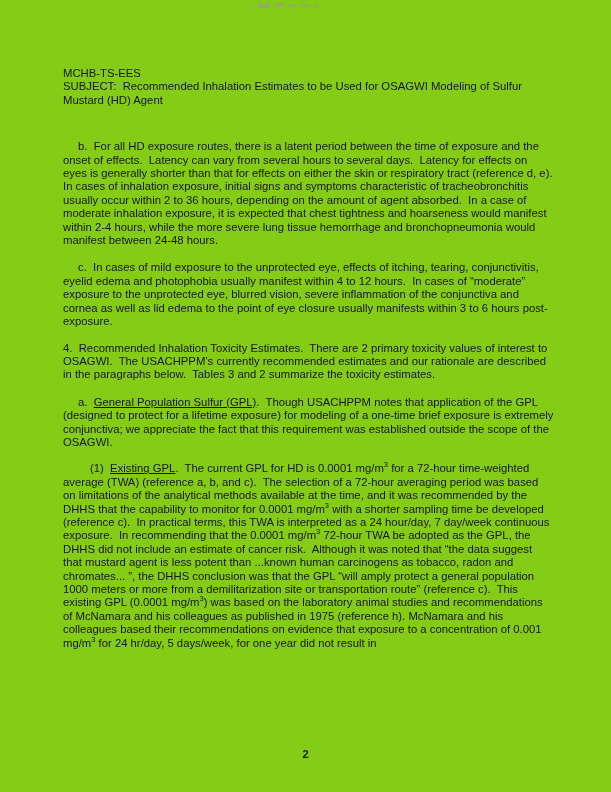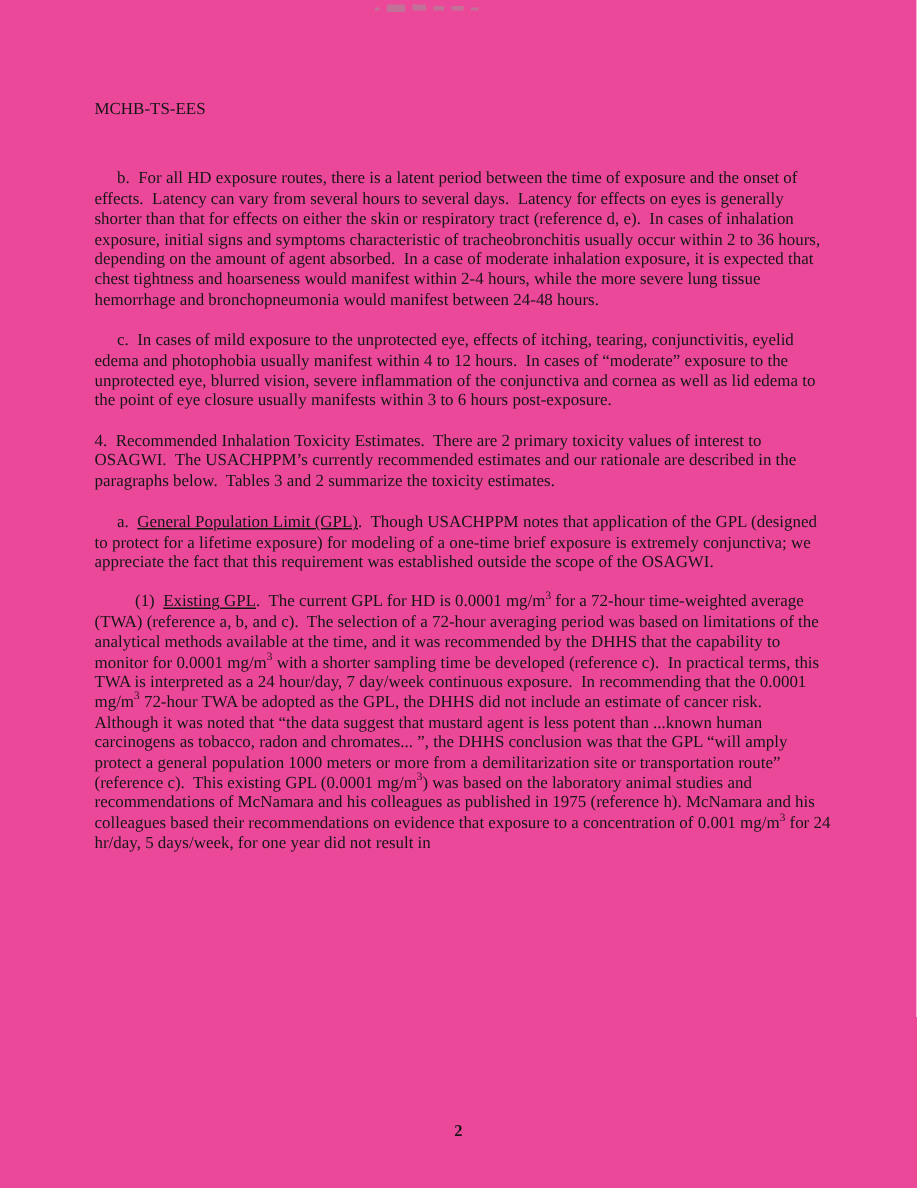--- a/index.html
+++ b/index.html
@@ -4,23 +4,23 @@
 <style>
   html, body {
     margin: 0;
     padding: 0;
     background: #ffffff;
   }
   .page {
     position: relative;
     width: 611px;
     height: 792px;
-    background: #ec4899;
+    background: #84cc16;
     overflow: hidden;
-    font-family: Liberation Serif, serif;
+    font-family: Liberation Sans, sans-serif;
     color: #161616;
   }
   .content {
     position: absolute;
     left: 63px;
     top: 67px;
     width: 491px;
     font-size: 11.3px;
     line-height: 13.4px;
     text-align: left;
@@ -76,27 +76,28 @@
     <i class="m1"></i>
       <i class="m2"></i>
       <i class="m3"></i>
       <i class="m4"></i>
       <i class="m5"></i>
       <i class="m6"></i>
   </div>
 
   <div class="content">
     <p class="office-symbol">MCHB-TS-EES</p>
+    <p class="subject">SUBJECT:  Recommended Inhalation Estimates to be Used for OSAGWI Modeling of Sulfur Mustard (HD) Agent</p>
 
     <p class="para-b">b.  For all HD exposure routes, there is a latent period between the time of exposure and the onset of effects.  Latency can vary from several hours to several days.  Latency for effects on eyes is generally shorter than that for effects on either the skin or respiratory tract (reference d, e).  In cases of inhalation exposure, initial signs and symptoms characteristic of tracheobronchitis usually occur within 2 to 36 hours, depending on the amount of agent absorbed.  In a case of moderate inhalation exposure, it is expected that chest tightness and hoarseness would manifest within 2-4 hours, while the more severe lung tissue hemorrhage and bronchopneumonia would manifest between 24-48 hours.</p>
 
     <p class="para-c">c.  In cases of mild exposure to the unprotected eye, effects of itching, tearing, conjunctivitis, eyelid edema and photophobia usually manifest within 4 to 12 hours.  In cases of “moderate” exposure to the unprotected eye, blurred vision, severe inflammation of the conjunctiva and cornea as well as lid edema to the point of eye closure usually manifests within 3 to 6 hours post-exposure.</p>
 
     <p class="para-4">4.  Recommended Inhalation Toxicity Estimates.  There are 2 primary toxicity values of interest to OSAGWI.  The USACHPPM’s currently recommended estimates and our rationale are described in the paragraphs below.  Tables 3 and 2 summarize the toxicity estimates.</p>
 
-    <p class="para-a"><span>a.  </span><span class="u">General Population Limit (GPL)</span><span>.  Though USACHPPM notes that application of the GPL (designed to protect for a lifetime exposure) for modeling of a one-time brief exposure is extremely conjunctiva; we appreciate the fact that this requirement was established outside the scope of the OSAGWI.</span></p>
+    <p class="para-a"><span>a.  </span><span class="u">General Population Sulfur (GPL)</span><span>.  Though USACHPPM notes that application of the GPL (designed to protect for a lifetime exposure) for modeling of a one-time brief exposure is extremely conjunctiva; we appreciate the fact that this requirement was established outside the scope of the OSAGWI.</span></p>
 
     <p class="para-1"><span>(1)  </span><span class="u">Existing GPL</span><span>.  The current GPL for HD is 0.0001 mg/m</span><span class="sup">3</span><span> for a 72-hour time-weighted average (TWA) (reference a, b, and c).  The selection of a 72-hour averaging period was based on limitations of the analytical methods available at the time, and it was recommended by the DHHS that the capability to monitor for 0.0001 mg/m</span><span class="sup">3</span><span> with a shorter sampling time be developed (reference c).  In practical terms, this TWA is interpreted as a 24 hour/day, 7 day/week continuous exposure.  In recommending that the 0.0001 mg/m</span><span class="sup">3</span><span> 72-hour TWA be adopted as the GPL, the DHHS did not include an estimate of cancer risk.  Although it was noted that “the data suggest that mustard agent is less potent than ...known human carcinogens as tobacco, radon and chromates... ”, the DHHS conclusion was that the GPL “will amply protect a general population 1000 meters or more from a demilitarization site or transportation route” (reference c).  This existing GPL (0.0001 mg/m</span><span class="sup">3</span><span>) was based on the laboratory animal studies and recommendations of McNamara and his colleagues as published in 1975 (reference h). McNamara and his colleagues based their recommendations on evidence that exposure to a concentration of 0.001 mg/m</span><span class="sup">3</span><span> for 24 hr/day, 5 days/week, for one year did not result in</span></p>
   </div>
 
   <div class="page-number">2</div>
 
 </div>
 
 </body></html>

